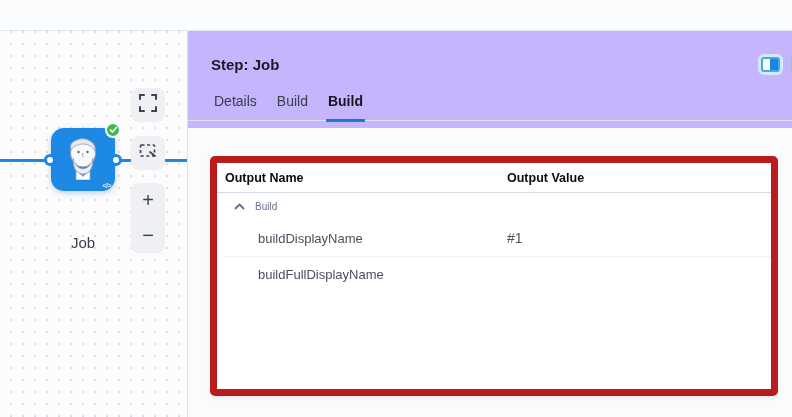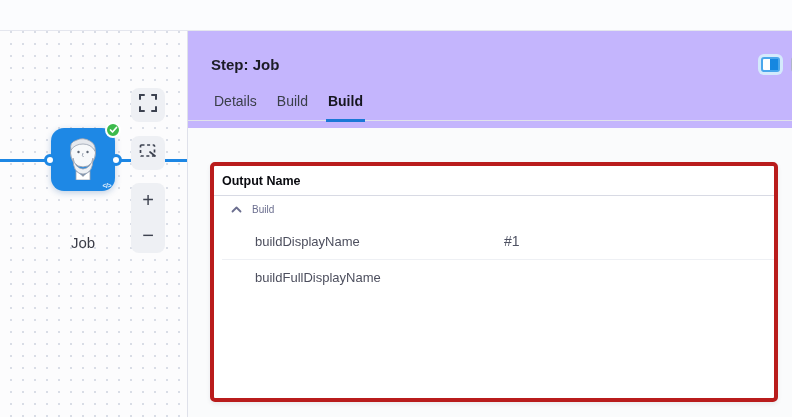--- a/index.html
+++ b/index.html
@@ -43,22 +43,22 @@
   .tgl .fill-bottom { position:absolute; left:0; right:0; bottom:0; height:4px; background:#b0b5c9; }
   .tgl .fill-dock { position:absolute; right:1px; top:1px; bottom:1px; width:7px; background:#a9aec2; }
   .minus-glyph { width:13px; height:3px; border-radius:2px; background:#9aa0b2; cursor:pointer; margin-left:5px; }
 
   .tabs { position:absolute; left:0; top:62px; width:605px; padding-left:24px; display:flex; gap:16px;
     border-bottom:1px solid #e0e2ea; }
   .tab { font-size:14px; color:#3a3e49; padding:0 2px 10px; cursor:pointer; }
   .tab.active { font-weight:bold; color:#16161f; border-bottom:3px solid #1a78d6; margin-bottom:-2px; }
 
   .content { position:absolute; left:0; top:97px; width:605px; height:289px; background:#fafbfc; }
-  .card { position:absolute; left:22px; top:34px; width:568px; height:240px; background:#fff;
-    border:4px solid #b91c1c; border-radius:5px; box-shadow:0 2px 4px rgba(40,41,61,.08); overflow:hidden; }
+  .card { position:absolute; left:22px; top:28px; width:568px; height:240px; background:#fff;
+    border:7px solid #b91c1c; border-radius:5px; box-shadow:0 2px 4px rgba(40,41,61,.08); overflow:hidden; }
 
   .thead { display:grid; grid-template-columns:290px 1fr; height:30px; align-items:center;
     border-bottom:1px solid #d8dae4; }
   .thead .th { font-size:12.5px; font-weight:bold; color:#0a0b10; }
   .thead .th.name { padding-left:8px; }
 
   .group-row { height:27px; display:flex; align-items:center; padding-left:17px; cursor:pointer; }
   .group-row .chev { display:flex; margin-right:10px; }
   .group-row .glabel { font-size:10px; color:#6b6e8f; }
 
@@ -146,20 +146,21 @@
       <div class="tab">Details</div>
       <div class="tab">Build</div>
       <div class="tab active">Build</div>
     </div>
 
     <div class="content">
       <div class="card">
 
         <div class="thead">
           <div class="th name">Output Name</div>
+          <div class="th">Output Value</div>
         </div>
 
         <div class="group-row">
           <span class="chev">
             <svg width="11" height="7" viewBox="0 0 11 7">
                 <polyline points="1.5,5.5 5.5,1.5 9.5,5.5" fill="none" stroke="#6b6e8f" stroke-width="1.8" stroke-linecap="round" stroke-linejoin="round"></polyline>
               </svg>
           </span>
           <span class="glabel">Build</span>
         </div>

